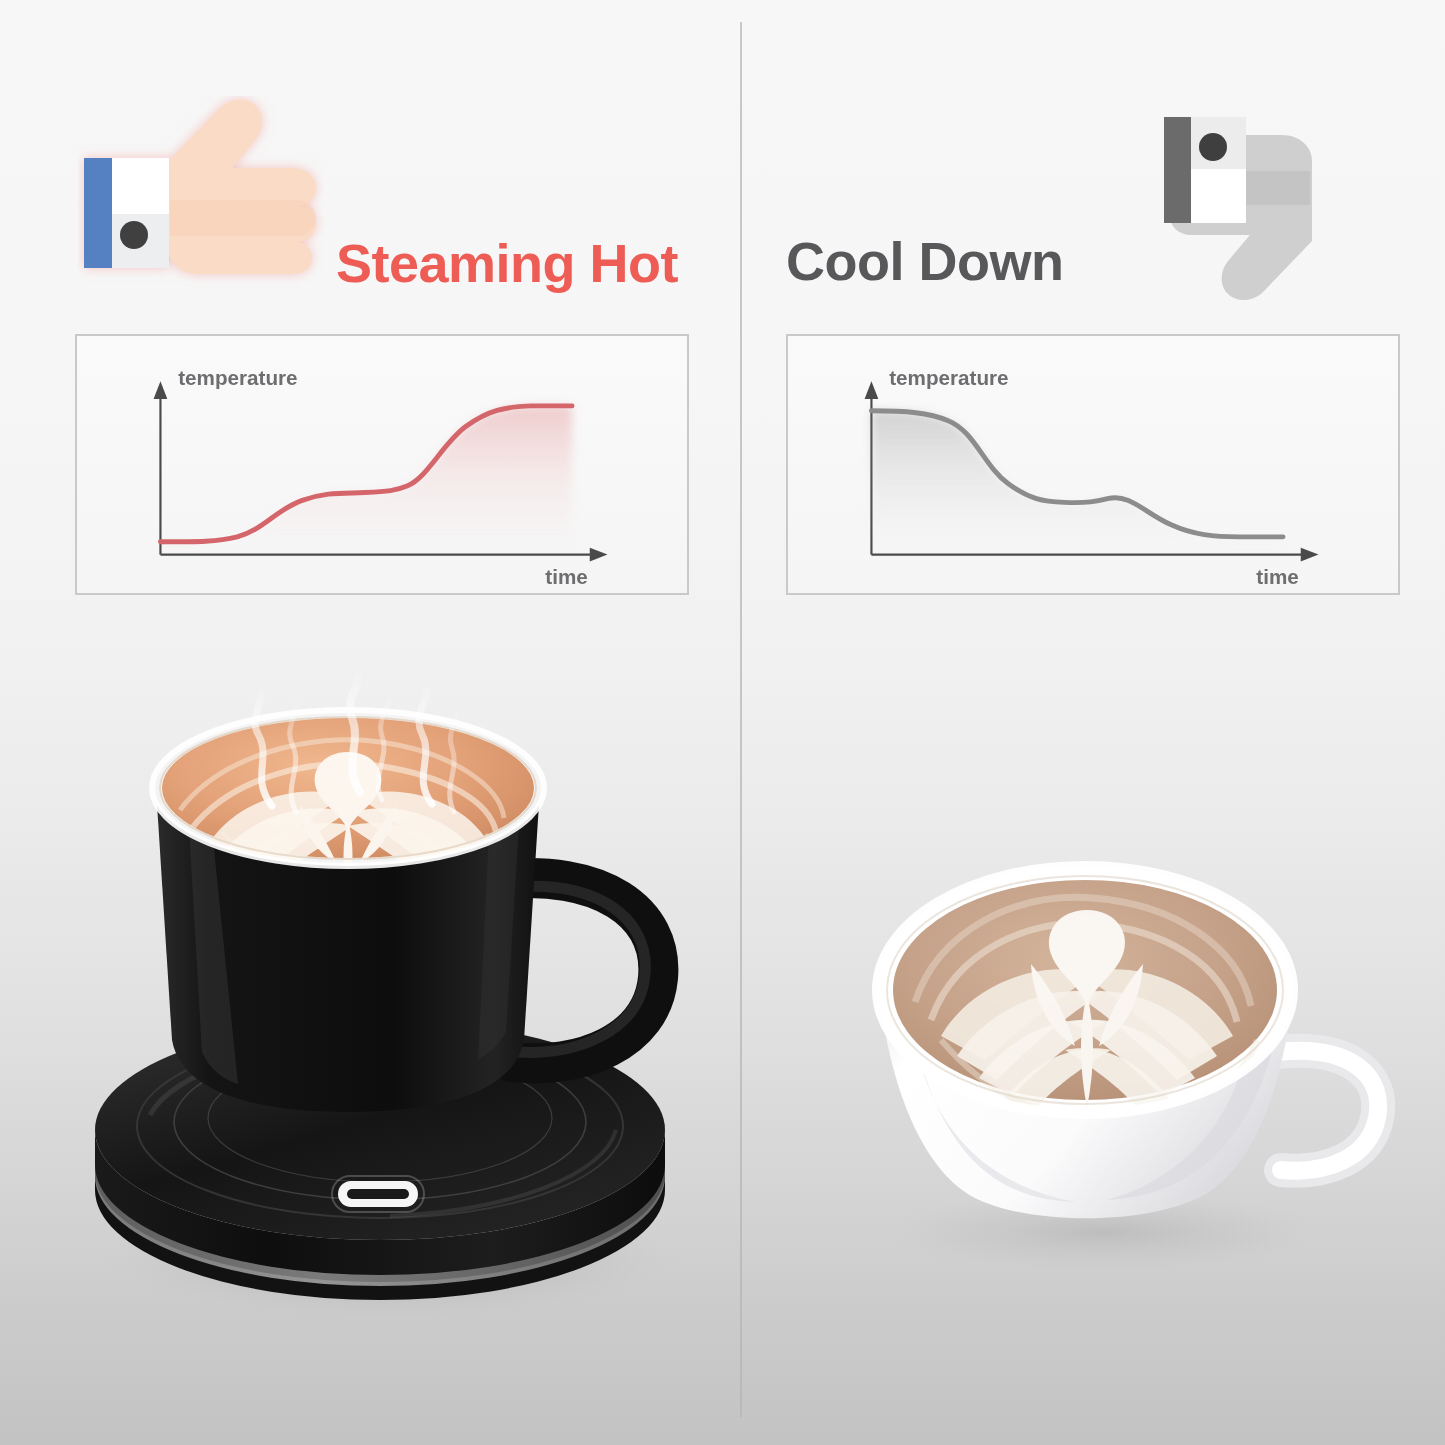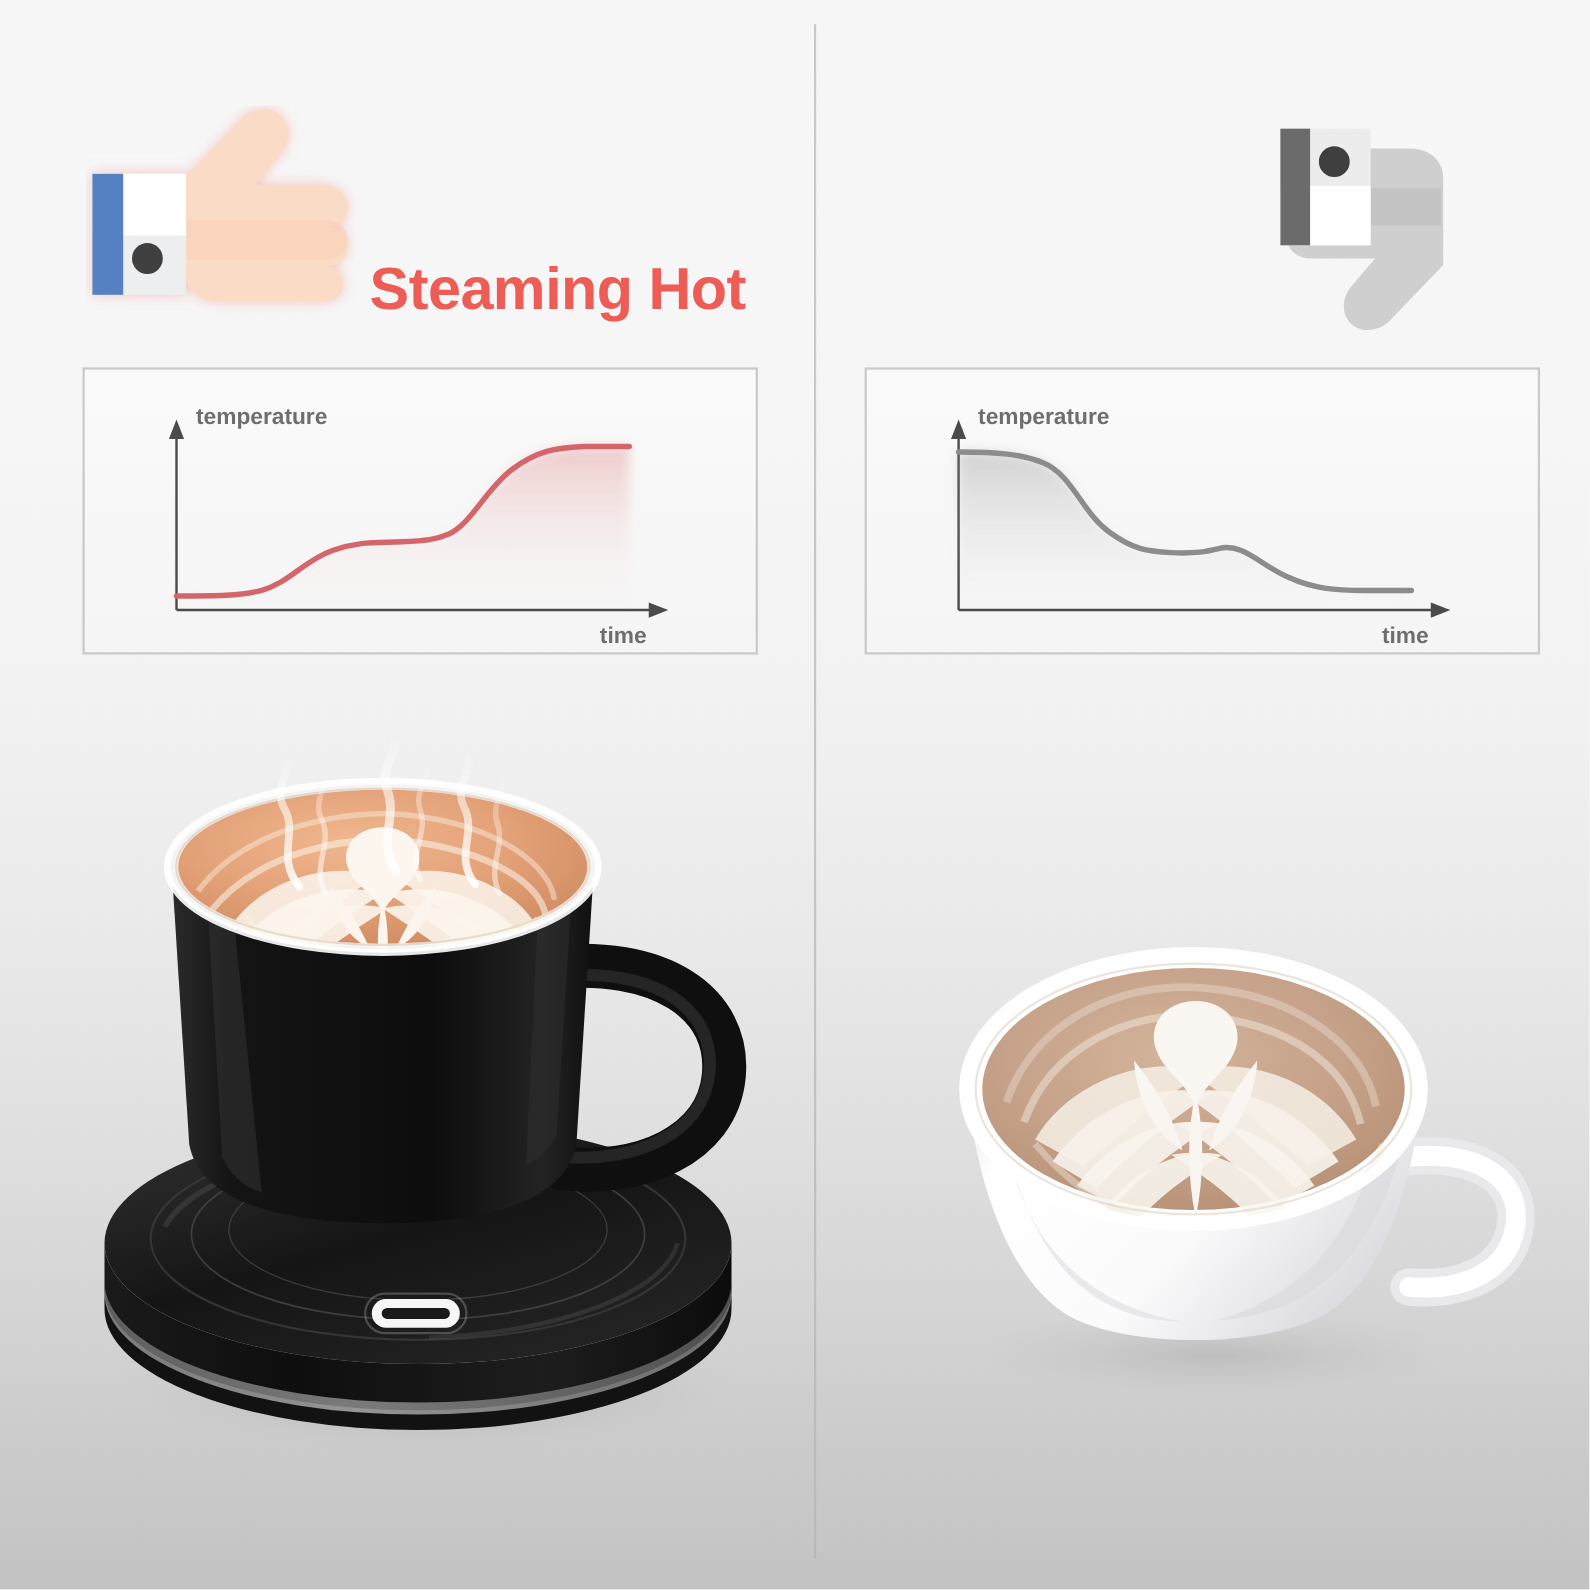--- a/index.html
+++ b/index.html
@@ -290,20 +290,21 @@
           <path d="M86 98 L208 98 C218 98 226 105 226 115 C226 126 218 132 208 132 L86 132 Z" fill="#c2c2c2" opacity="0.85"></path>
         </g>
 
         <rect x="4" y="12" width="82" height="106" fill="#ececec"></rect>
         <rect x="4" y="64" width="82" height="54" fill="#ffffff"></rect>
         <rect x="4" y="12" width="27" height="106" fill="#6b6b6b"></rect>
         <circle cx="53" cy="42" r="14" fill="#3f3f3f"></circle>
       </svg>
     </div>
 
+    <div class="title title-cool" style="left:44px;">Cool Down</div>
 
     <div class="chartbox" style="left:44px; top:334px; width:614px; height:261px;">
       <svg viewBox="0 0 614 261" xmlns="http://www.w3.org/2000/svg">
         <defs>
           <linearGradient id="coolFade" x1="0" y1="0" x2="0" y2="1">
             <stop offset="0%" stop-color="#8e8e8e" stop-opacity="0.45"></stop>
             <stop offset="55%" stop-color="#bcbcbc" stop-opacity="0.22"></stop>
             <stop offset="100%" stop-color="#dedede" stop-opacity="0"></stop>
           </linearGradient>
           <filter id="coolBlur" x="-10%" y="-20%" width="130%" height="150%">

